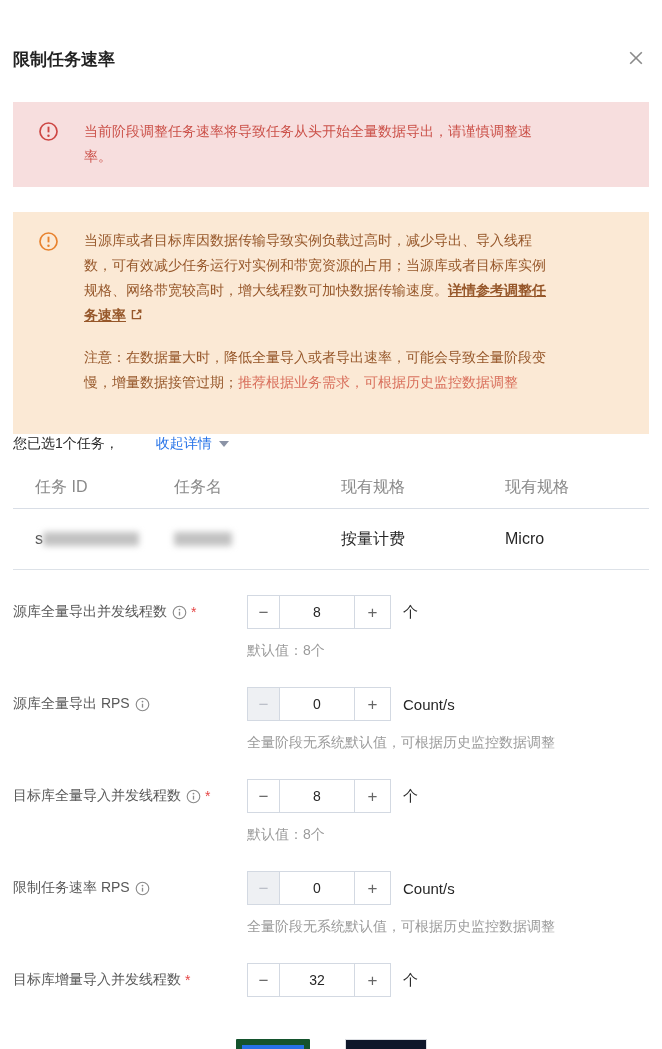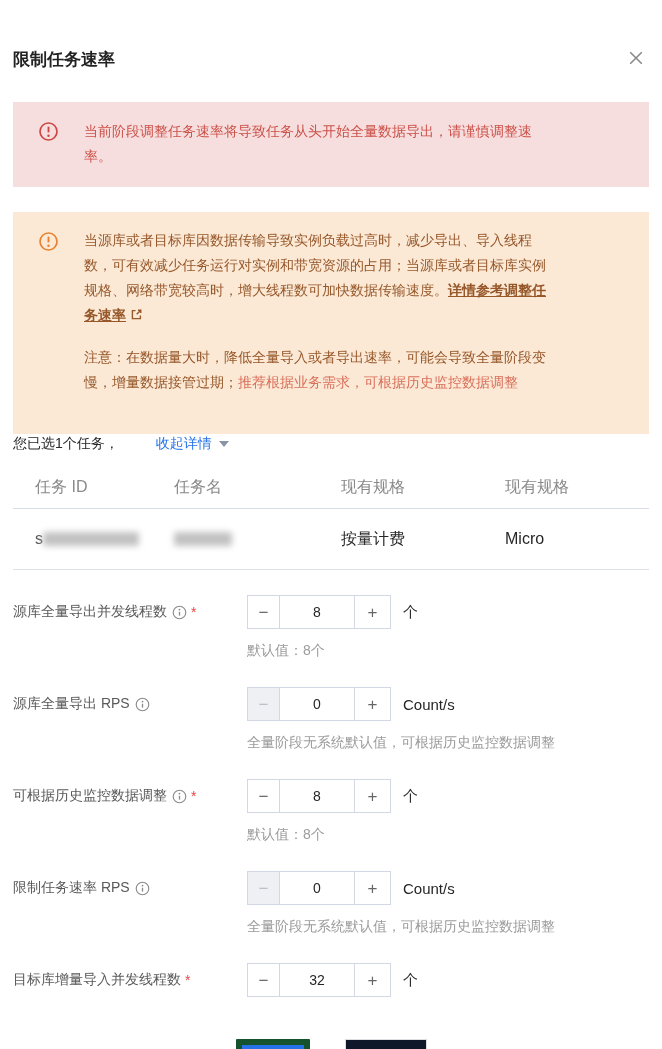--- a/index.html
+++ b/index.html
@@ -167,21 +167,21 @@
       <div class="stepper">
         <button class="step-btn disabled">−</button>
         <input class="stepper-input" value="0" style="">
         <button class="step-btn plus">+</button>
         <span class="unit">Count/s</span>
       </div>
       <div class="field-hint">全量阶段无系统默认值，可根据历史监控数据调整</div>
     </div>
       <div class="field-row">
       <div class="field-label-wrap">
-        <span>可根据历史监控数据调整</span>
+        <span>目标库全量导入并发线程数</span>
         <span class="info-icon">
           <svg width="15" height="15" viewBox="0 0 16 16">
               <circle cx="8" cy="8" r="6.7" fill="none" stroke="#8a8a8a" stroke-width="1.2"></circle>
               <circle cx="8" cy="4.9" r="0.95" fill="#8a8a8a"></circle>
               <line x1="8" y1="7.2" x2="8" y2="11.3" stroke="#8a8a8a" stroke-width="1.4"></line>
             </svg>
         </span>
         <span class="req-star">*</span>
       </div>
       <div class="stepper">

